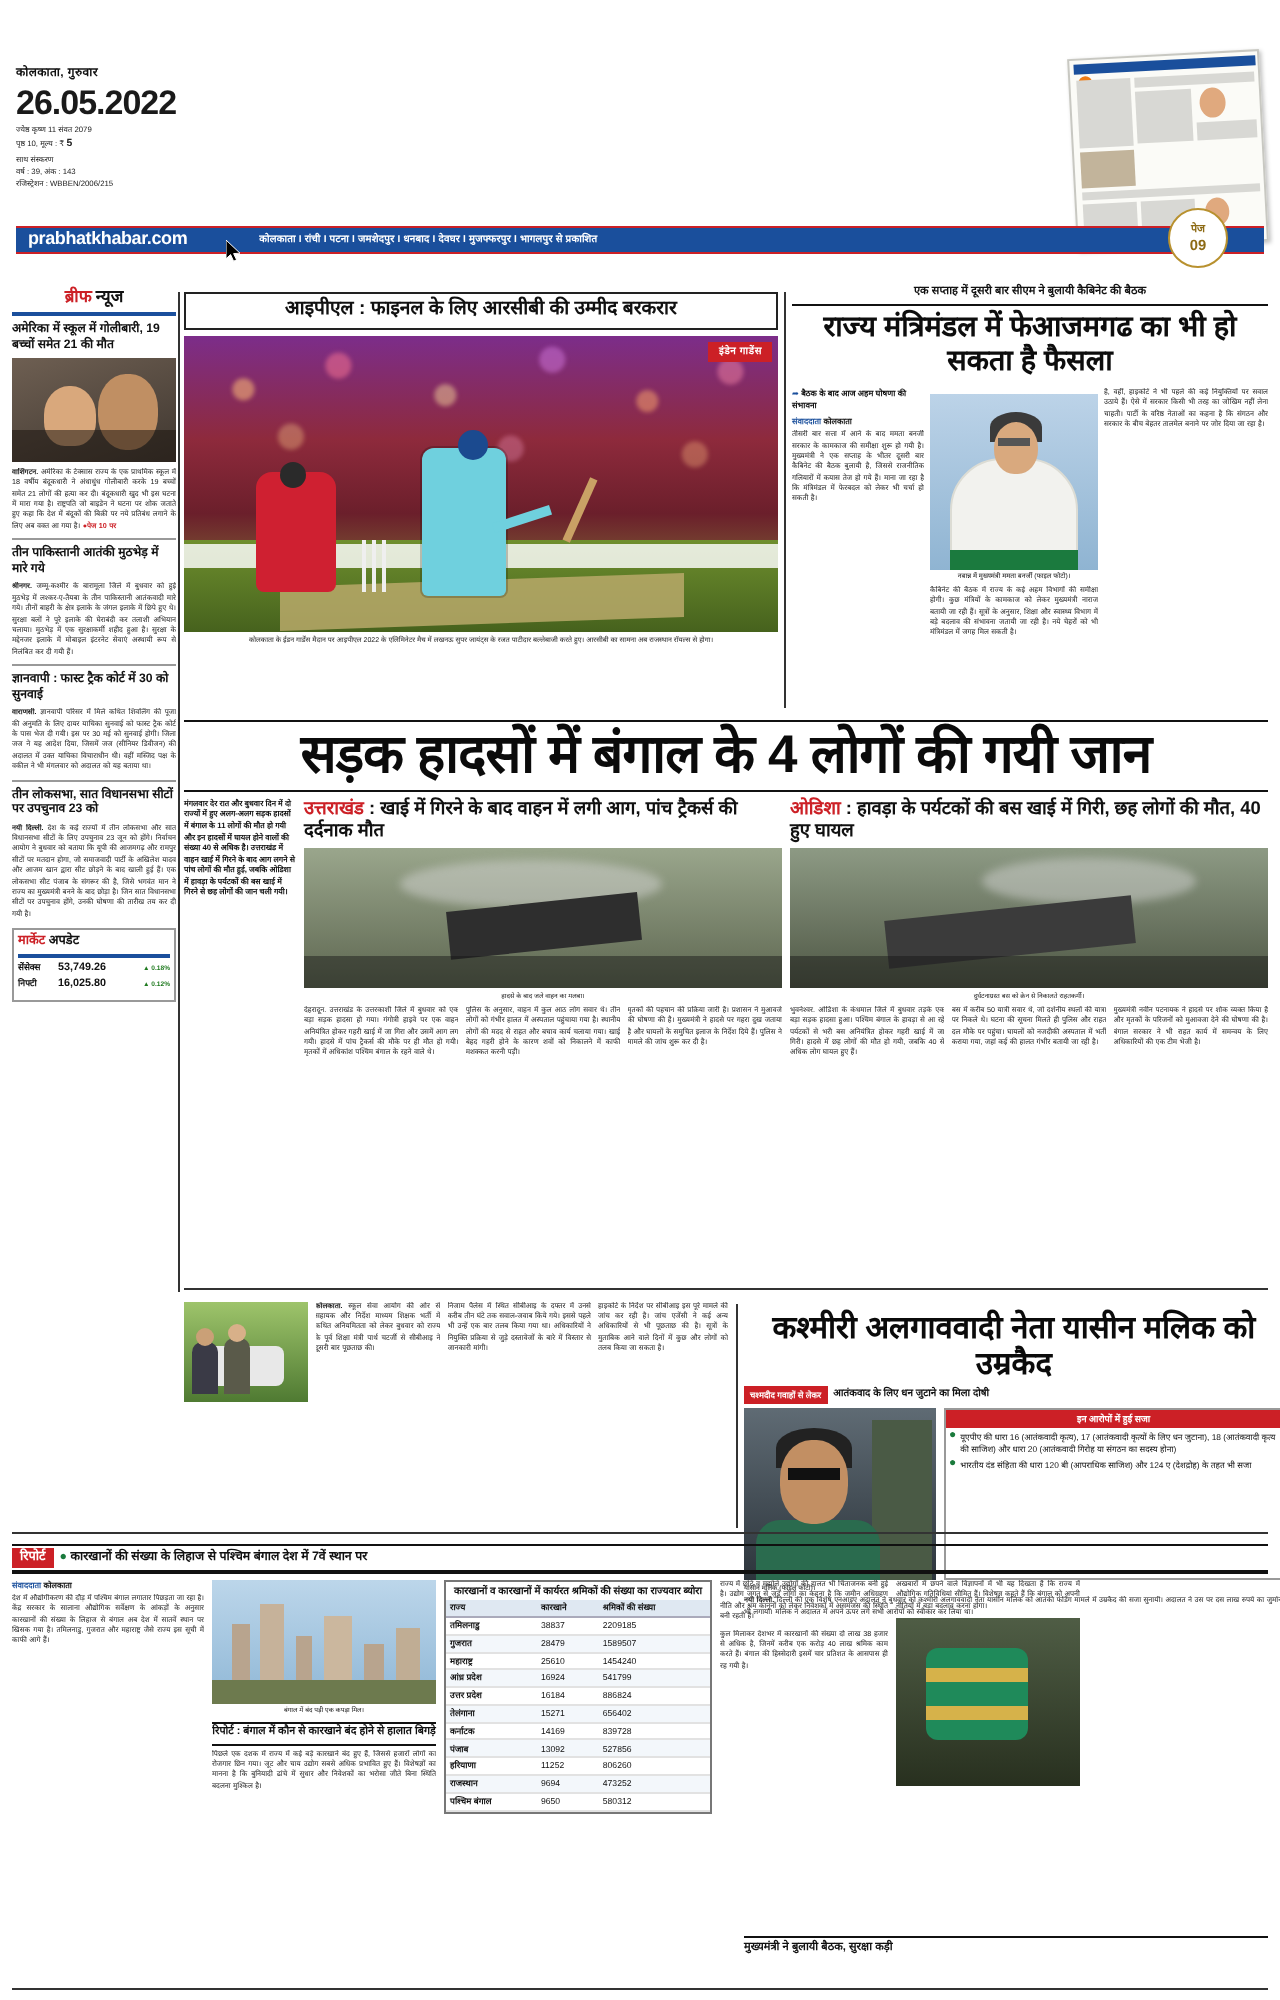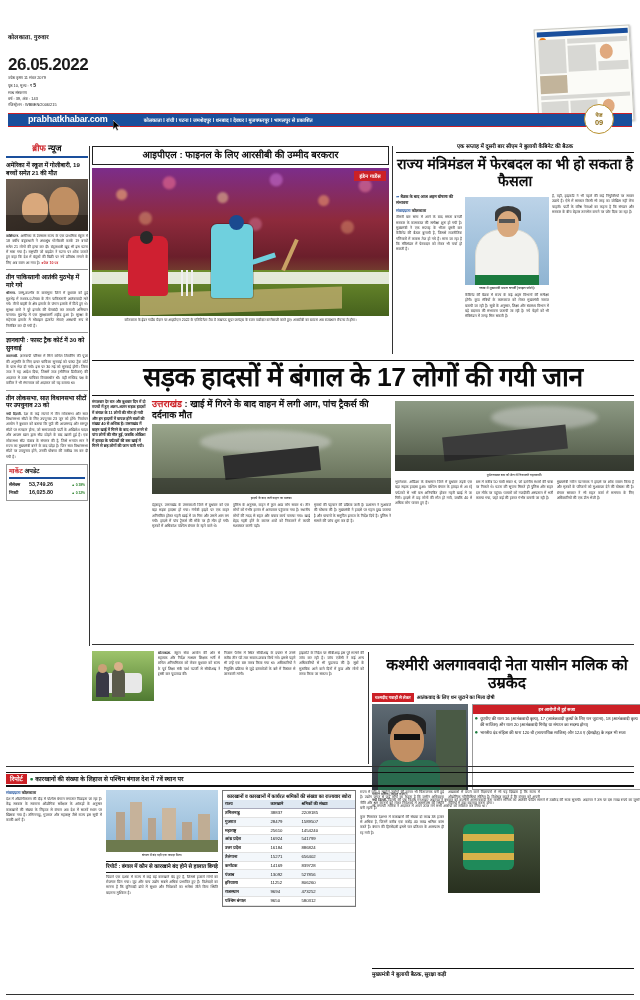--- a/index.html
+++ b/index.html
@@ -18,21 +18,21 @@
 
   
   .txt { font-size:3.6px; line-height:1.5; text-align:justify; color:#1a1a1a;
          word-spacing:0.2px; hyphens:auto; overflow:hidden; }
 
   
   .masthead { position:absolute; left:0; top:0; width:640px; height:138px; }
   .mh-left { position:absolute; left:8px; top:34px; width:96px; }
   .mh-city { font-size:6px; font-weight:bold; color:#111; letter-spacing:.2px; }
   .mh-date { font-size:17px; font-weight:bold; color:#1a1a1a; letter-spacing:-.5px;
-             margin-top:14px; line-height:1; font-family:"Liberation Sans",sans-serif;}
+             margin-top:1px; line-height:1; font-family:"Liberation Sans",sans-serif;}
   .mh-meta { font-size:3.9px; color:#222; margin-top:2.5px; line-height:1.55; }
   .mh-meta b { font-size:5.2px; }
 
   .mh-logo { position:absolute; left:150px; top:28px; width:390px; text-align:center; }
   .logo-text { font-size:49px; font-weight:bold; letter-spacing:-1px; line-height:.96;
                color:#0d0d0d; white-space:nowrap; }
   .logo-flame { position:absolute; left:327px; top:24px; width:26px; height:20px; }
   .logo-flame svg { display:block; }
   .tagline { position:absolute; right:14px; top:38px; font-size:7.6px; font-weight:bold; color:#111; white-space:nowrap;}
   .tagline .hl { color:#ef7c15; }
@@ -51,21 +51,21 @@
      background:#fff; border:1.2px solid #b8912f; border-radius:50%;
      display:flex; flex-direction:column; align-items:center; justify-content:center;
      font-weight:bold; color:#8d6b15; z-index:5;}
   .pagebadge .l1 { font-size:5.4px; }
   .pagebadge .l2 { font-size:7.4px; line-height:1; }
 
   
   .urlbar { position:absolute; left:8px; top:113px; width:624px; height:14px;
             background:#1a4f9c; border-top:1.6px solid #cc2026; border-bottom:1.6px solid #cc2026;
             display:flex; align-items:center; }
-  .urlbar .site { color:#fff; font-size:9px; font-weight:bold; padding-left:20px;
+  .urlbar .site { color:#fff; font-size:9px; font-weight:bold; padding-left:6px;
                   font-family:"Liberation Sans",sans-serif; letter-spacing:-.2px;}
   .urlbar .cities { color:#fff; font-size:5px; font-weight:bold; margin-left:36px; letter-spacing:.1px;}
   .cursor { position:absolute; left:113px; top:120px; width:8px; height:11px; z-index:9;}
 
   
   .sidebar { position:absolute; left:6px; top:143px; width:82px; }
   .brief-head { display:flex; align-items:baseline; justify-content:center; gap:2px;
                 font-size:8.5px; font-weight:bold; }
   .brief-head .a { color:#cc2026; }
   .brief-head .b { color:#111; }
@@ -384,21 +384,21 @@
         <div class="bat-head"></div>
       <div class="bat-arm"></div>
         <div class="bat-stick"></div>
       <div class="ipl-badge">इंडेन गाडेंस</div>
     </div>
     <div class="ipl-cap">कोलकाता के ईडन गार्डेंस मैदान पर आइपीएल 2022 के एलिमिनेटर मैच में लखनऊ सुपर जायंट्स के रजत पाटीदार बल्लेबाजी करते हुए। आरसीबी का सामना अब राजस्थान रॉयल्स से होगा।</div>
   </div>
 
   <div class="tr">
     <div class="tr-kicker">एक सप्ताह में दूसरी बार सीएम ने बुलायी कैबिनेट की बैठक</div>
-    <div class="tr-head">राज्य मंत्रिमंडल में फेरबदल का भी हो सकता है फैसला</div>
+    <div class="tr-head">राज्य मंत्रिमंडल में फेआजमगढ का भी हो सकता है फैसला</div>
     <div class="tr-body">
       <div class="tr-c1">
         <div class="bullet-note">
           <span class="ar">➦</span>
           <span>बैठक के बाद आज अहम घोषणा की संभावना</span>
         </div>
         <div class="byline" style="margin-top:3px;">
           <span class="b">संवाददाता</span>
           <span>कोलकाता</span>
         </div>
@@ -416,21 +416,21 @@
         <div class="txt" style="margin-top:2px;">कैबिनेट की बैठक में राज्य के कई अहम विभागों की समीक्षा होगी। कुछ मंत्रियों के कामकाज को लेकर मुख्यमंत्री नाराज बतायी जा रही हैं। सूत्रों के अनुसार, शिक्षा और स्वास्थ्य विभाग में बड़े बदलाव की संभावना जतायी जा रही है। नये चेहरों को भी मंत्रिमंडल में जगह मिल सकती है।</div>
       </div>
       <div class="tr-c3">
         <div class="txt">है, वहीं, हाइकोर्ट ने भी पहले की कई नियुक्तियों पर सवाल उठाये हैं। ऐसे में सरकार किसी भी तरह का जोखिम नहीं लेना चाहती। पार्टी के वरिष्ठ नेताओं का कहना है कि संगठन और सरकार के बीच बेहतर तालमेल बनाने पर जोर दिया जा रहा है।</div>
       </div>
     </div>
   </div>
 
   <div class="accident">
     <div class="acc-top-rule"></div>
-    <div class="acc-head">सड़क हादसों में बंगाल के 17 लोगों की गयी जान</div>
+    <div class="acc-head">सड़क हादसों में बंगाल के 4 लोगों की गयी जान</div>
     <div class="acc-rule2"></div>
     <div class="acc-cols">
       <div class="acc-intro">मंगलवार देर रात और बुधवार दिन में दो राज्यों में हुए अलग-अलग सड़क हादसों में बंगाल के 11 लोगों की मौत हो गयी और इन हादसों में घायल होने वालों की संख्या 40 से अधिक है। उत्तराखंड में वाहन खाई में गिरने के बाद आग लगने से पांच लोगों की मौत हुई, जबकि ओडिशा में हावड़ा के पर्यटकों की बस खाई में गिरने से छह लोगों की जान चली गयी।</div>
 
       <div class="acc-sub">
         <div class="acc-subhead">
           <span class="state">उत्तराखंड</span>
           <span>: </span>
           <span>खाई में गिरने के बाद वाहन में लगी आग, पांच ट्रैकर्स की दर्दनाक मौत</span>
         </div>
@@ -441,20 +441,25 @@
         </div>
         <div class="acc-cap">हादसे के बाद जले वाहन का मलबा।</div>
         <div class="acc-text3">
           <div class="txt">देहरादून. उत्तराखंड के उत्तरकाशी जिले में बुधवार को एक बड़ा सड़क हादसा हो गया। गंगोत्री हाइवे पर एक वाहन अनियंत्रित होकर गहरी खाई में जा गिरा और उसमें आग लग गयी। हादसे में पांच ट्रैकर्स की मौके पर ही मौत हो गयी। मृतकों में अधिकांश पश्चिम बंगाल के रहने वाले थे।</div>
           <div class="txt">पुलिस के अनुसार, वाहन में कुल आठ लोग सवार थे। तीन लोगों को गंभीर हालत में अस्पताल पहुंचाया गया है। स्थानीय लोगों की मदद से राहत और बचाव कार्य चलाया गया। खाई बेहद गहरी होने के कारण शवों को निकालने में काफी मशक्कत करनी पड़ी।</div>
           <div class="txt">मृतकों की पहचान की प्रक्रिया जारी है। प्रशासन ने मुआवजे की घोषणा की है। मुख्यमंत्री ने हादसे पर गहरा दुख जताया है और घायलों के समुचित इलाज के निर्देश दिये हैं। पुलिस ने मामले की जांच शुरू कर दी है।</div>
         </div>
       </div>
 
       <div class="acc-sub">
+        <div class="acc-subhead">
+          <span class="state">ओडिशा</span>
+          <span>: </span>
+          <span>हावड़ा के पर्यटकों की बस खाई में गिरी, छह लोगों की मौत, 40 हुए घायल</span>
+        </div>
         <div class="acc-photo b2">
           <div class="smoke" style="left:40%;top:6%;width:45%;"></div>
           <div class="wreck" style="left:20%;top:42%;width:52%;background:#3b3b3b;"></div>
           <div class="crowd2"></div>
         </div>
         <div class="acc-cap">दुर्घटनाग्रस्त बस को क्रेन से निकालते राहतकर्मी।</div>
         <div class="acc-text3">
           <div class="txt">भुवनेश्वर. ओडिशा के कंधमाल जिले में बुधवार तड़के एक बड़ा सड़क हादसा हुआ। पश्चिम बंगाल के हावड़ा से आ रहे पर्यटकों से भरी बस अनियंत्रित होकर गहरी खाई में जा गिरी। हादसे में छह लोगों की मौत हो गयी, जबकि 40 से अधिक लोग घायल हुए हैं।</div>
           <div class="txt">बस में करीब 50 यात्री सवार थे, जो दर्शनीय स्थलों की यात्रा पर निकले थे। घटना की सूचना मिलते ही पुलिस और राहत दल मौके पर पहुंचा। घायलों को नजदीकी अस्पताल में भर्ती कराया गया, जहां कई की हालत गंभीर बतायी जा रही है।</div>
           <div class="txt">मुख्यमंत्री नवीन पटनायक ने हादसे पर शोक व्यक्त किया है और मृतकों के परिजनों को मुआवजा देने की घोषणा की है। बंगाल सरकार ने भी राहत कार्य में समन्वय के लिए अधिकारियों की एक टीम भेजी है।</div>

